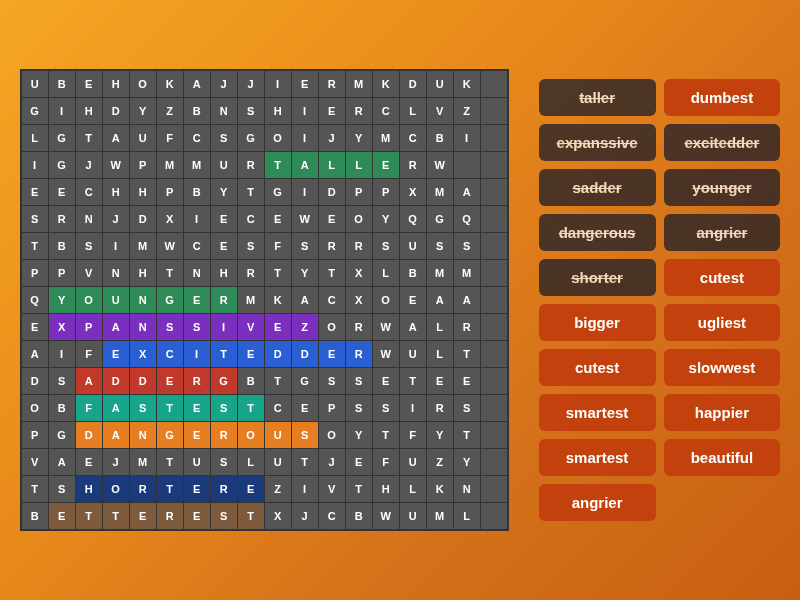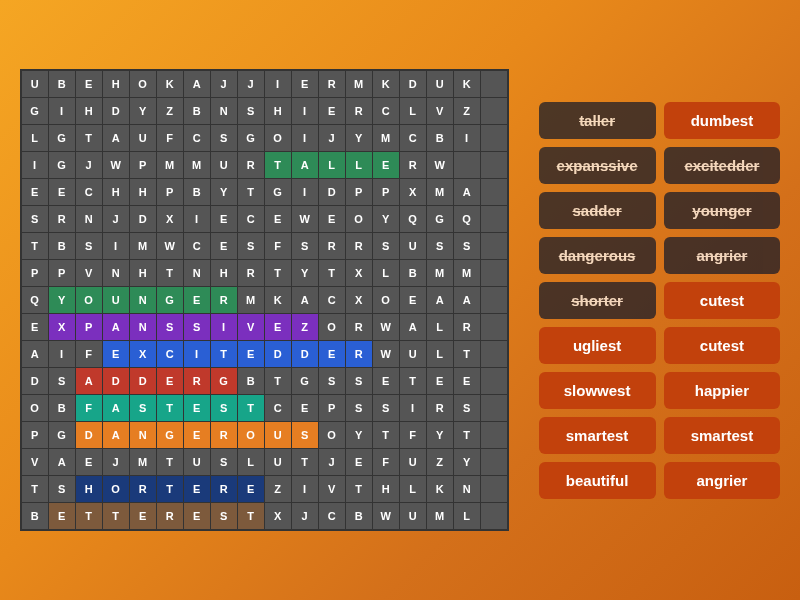--- a/index.html
+++ b/index.html
@@ -400,21 +400,22 @@
 <button class="word-btn found">taller</button>
     <button class="word-btn">dumbest</button>
     <button class="word-btn found">expanssive</button>
     <button class="word-btn found">excitedder</button>
     <button class="word-btn found">sadder</button>
     <button class="word-btn found">younger</button>
     <button class="word-btn found">dangerous</button>
     <button class="word-btn found">angrier</button>
     <button class="word-btn found">shorter</button>
     <button class="word-btn">cutest</button>
+    <button class="word-btn">bigger</button>
     <button class="word-btn">ugliest</button>
     <button class="word-btn">cutest</button>
     <button class="word-btn">slowwest</button>
+    <button class="word-btn">smartest</button>
     <button class="word-btn">happier</button>
-    <button class="word-btn">smartest</button>
     <button class="word-btn">smartest</button>
     <button class="word-btn">beautiful</button>
     <button class="word-btn">angrier</button>
   </div>
 
 </body></html>

